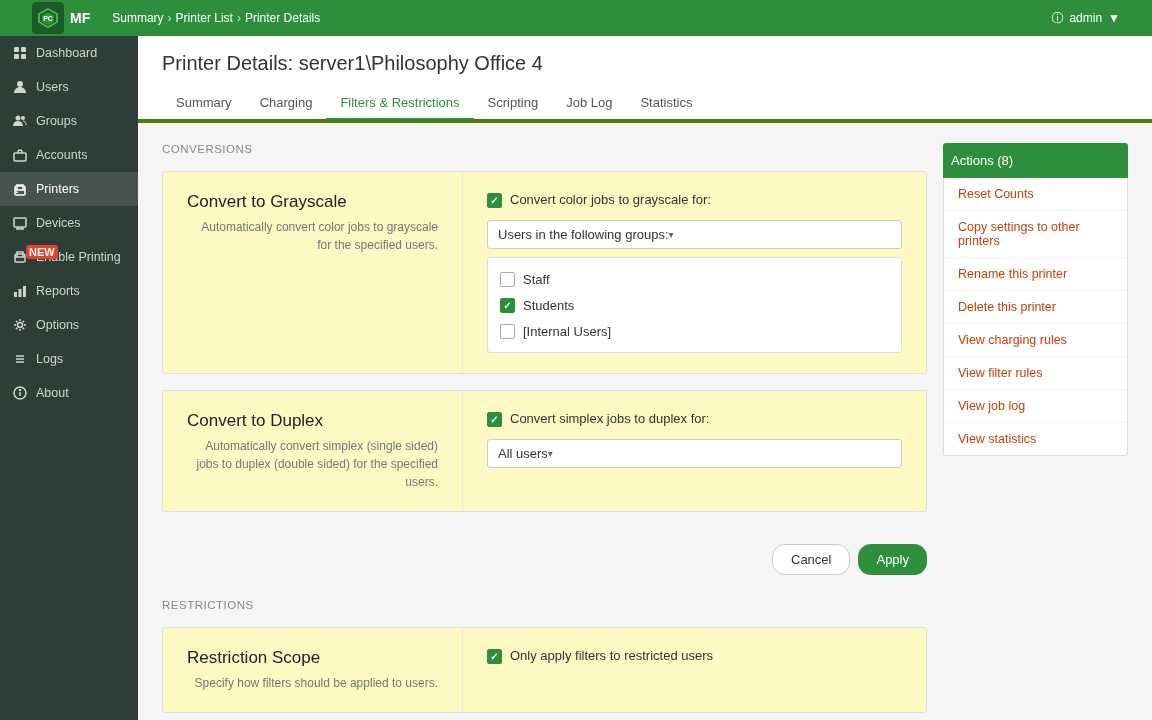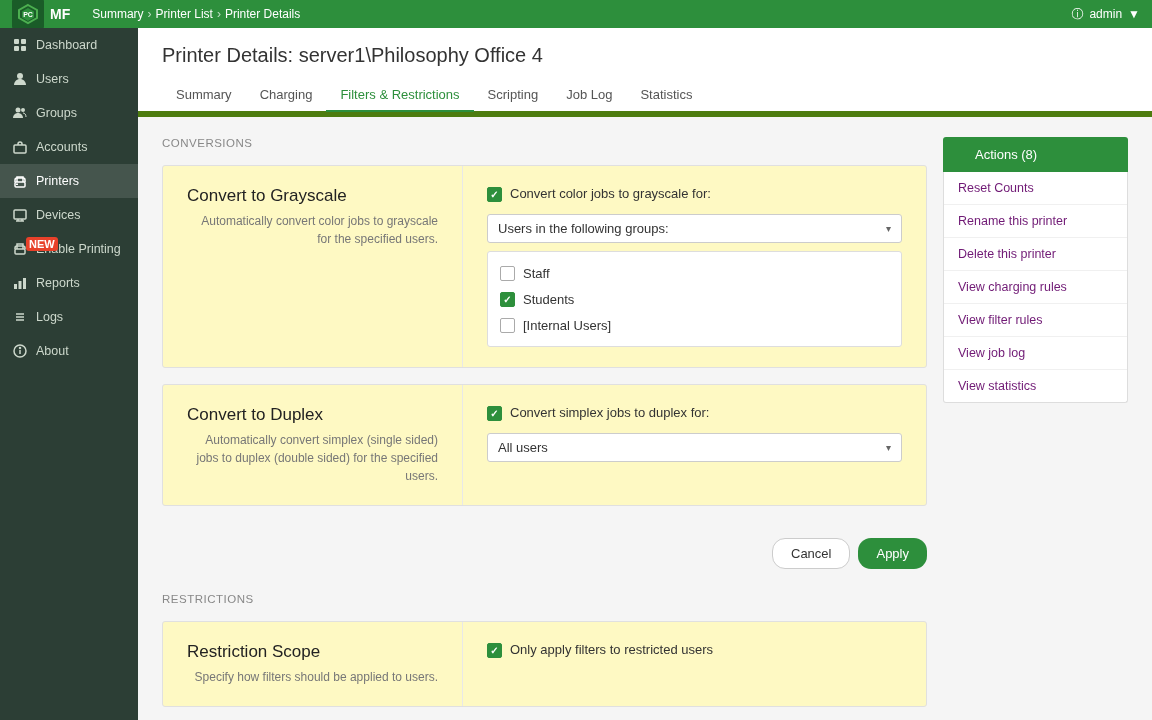--- a/index.html
+++ b/index.html
@@ -1,19 +1,19 @@
 <!DOCTYPE html>
 <html><head>
   <meta charset="utf-8">
   <style>
     * { box-sizing: border-box; margin: 0; padding: 0; }
     body { font-family: -apple-system, BlinkMacSystemFont, 'Segoe UI', sans-serif; font-size: 13px; background: #f5f5f5; display: flex; flex-direction: column; height: 720px; overflow: hidden; }
 
     
-    .topbar { background: #2d8f3c; height: 28px; display: flex; align-items: center; justify-content: space-between; padding: 0 12px; flex-shrink: 0; }
+    .topbar { background: #2d8f3c; height: 36px; display: flex; align-items: center; justify-content: space-between; padding: 0 32px; flex-shrink: 0; }
     .topbar-left { display: flex; align-items: center; gap: 6px; }
     .topbar-breadcrumb { display: flex; align-items: center; gap: 4px; }
     .breadcrumb-item { color: #fff; font-size: 12px; cursor: pointer; }
     .breadcrumb-sep { color: rgba(255,255,255,0.7); font-size: 12px; }
     .breadcrumb-current { color: #fff; font-size: 12px; font-weight: 500; }
     .topbar-right { display: flex; align-items: center; gap: 6px; color: #fff; font-size: 12px; cursor: pointer; }
     .logo-area { display: flex; align-items: center; gap: 6px; margin-right: 16px; }
     .logo-box { width: 32px; height: 32px; background: #1a5c28; border-radius: 4px; display: flex; align-items: center; justify-content: center; }
     .logo-text { color: #fff; font-size: 14px; font-weight: 700; line-height: 1; }
 
@@ -24,21 +24,21 @@
     .sidebar { width: 138px; background: #2c3e35; flex-shrink: 0; display: flex; flex-direction: column; overflow-y: auto; }
     .sidebar-item { display: flex; align-items: center; gap: 8px; padding: 9px 12px; color: #cdd8cc; cursor: pointer; font-size: 12.5px; position: relative; }
     .sidebar-item.active { background: rgba(255,255,255,0.12); color: #fff; }
     .sidebar-icon { width: 16px; height: 16px; display: flex; align-items: center; justify-content: center; flex-shrink: 0; }
     .badge-new { background: #e8412a; color: #fff; font-size: 11px; font-weight: 700; padding: 1px 3px; border-radius: 3px; position: absolute; top: 5px; left: 26px; }
 
     
     .main { flex: 1; overflow-y: auto; background: #f5f5f5; }
 
     
-    .page-header { background: #fff; padding: 16px 24px 0; border-bottom: 6px solid #4d7c0f; }
+    .page-header { background: #fff; padding: 16px 24px 0; border-bottom: 4px solid #4d7c0f; }
     .page-title { font-size: 20px; font-weight: 400; color: #333; margin-bottom: 12px; }
     .tabs { display: flex; gap: 0; }
     .tab { padding: 8px 14px; font-size: 13px; color: #555; cursor: pointer; border-bottom: 2px solid transparent; margin-bottom: -1px; }
     .tab.active { color: #2d8f3c; border-bottom-color: #2d8f3c; font-weight: 500; }
 
     
     .content-area { display: flex; gap: 16px; padding: 20px 24px; }
     .content-main { flex: 1; }
 
     
@@ -53,32 +53,32 @@
     .col-right { flex: 1; padding: 20px 24px; }
 
     
     .checkbox-row { display: flex; align-items: flex-start; gap: 8px; margin-bottom: 12px; }
     .cb { width: 15px; height: 15px; border: 1.5px solid #aaa; border-radius: 2px; background: #fff; flex-shrink: 0; margin-top: 1px; cursor: pointer; display: flex; align-items: center; justify-content: center; }
     .cb.checked { background: #2d8f3c; border-color: #2d8f3c; }
     .cb-check { color: #fff; font-size: 10px; font-weight: 700; }
     .cb-label { font-size: 13px; color: #333; }
 
     
-    .dropdown { display: flex; align-items: center; justify-content: space-between; border: 1px solid #ccc; border-radius: 3px; padding: 6px 10px; background: #fff; cursor: pointer; font-size: 13px; color: #333; min-width: 220px; margin-bottom: 8px; }
+    .dropdown { display: flex; align-items: center; justify-content: flex-start; border: 1px solid #ccc; border-radius: 3px; padding: 6px 10px; background: #fff; cursor: pointer; font-size: 13px; color: #333; min-width: 220px; margin-bottom: 8px; }
     .dropdown-arrow { font-size: 10px; color: #666; }
 
     
     .cb-list { border: 1px solid #ddd; border-radius: 3px; background: #fff; padding: 8px 12px; min-width: 380px; }
     .cb-list-item { display: flex; align-items: center; gap: 8px; padding: 5px 0; font-size: 13px; color: #333; }
 
     
     .actions-panel { width: 185px; flex-shrink: 0; }
-    .actions-header { background: #2d8f3c; color: #fff; padding: 10px 32px; font-size: 13px; font-weight: 500; border-radius: 3px 3px 0 0; }
+    .actions-header { background: #2d8f3c; color: #fff; padding: 10px 8px; font-size: 13px; font-weight: 500; border-radius: 3px 3px 0 0; }
     .actions-list { background: #fff; border: 1px solid #ddd; border-top: none; border-radius: 0 0 3px 3px; }
-    .action-item { padding: 9px 14px; font-size: 12.5px; color: #701a75; cursor: pointer; border-bottom: 1px solid #f0f0f0; }
+    .action-item { padding: 9px 14px; font-size: 12.5px; color: #c2410c; cursor: pointer; border-bottom: 1px solid #f0f0f0; }
     .action-item:last-child { border-bottom: none; }
 
     
     .btn-row { display: flex; justify-content: flex-end; gap: 8px; padding: 16px 0; }
     .btn { padding: 7px 18px; border-radius: 13px; border: none; cursor: pointer; font-size: 13px; font-weight: 500; }
     .btn-cancel { background: #fff; border: 1px solid #ccc; color: #333; }
     .btn-apply { background: #2d8f3c; color: #fff; }
 
     
     .restrictions-label { font-size: 11.5px; color: #888; text-transform: uppercase; letter-spacing: 0.5px; margin: 8px 0 16px; }
@@ -193,20 +193,29 @@
             <rect x="1" y="8" width="3" height="5"></rect>
             <rect x="5.5" y="5" width="3" height="8"></rect>
             <rect x="10" y="2" width="3" height="11"></rect>
           </svg>
       </div>
       <span>Reports</span>
     </div>
     <div class="sidebar-item">
       <div class="sidebar-icon">
         <svg width="14" height="14" viewBox="0 0 14 14" fill="none" stroke="currentColor" stroke-width="1.5">
+            <circle cx="7" cy="7" r="2.5"></circle>
+            <path d="M7 1v2M7 11v2M1 7h2M11 7h2M2.9 2.9l1.4 1.4M9.7 9.7l1.4 1.4M2.9 11.1l1.4-1.4M9.7 4.3l1.4-1.4"></path>
+          </svg>
+      </div>
+      <span>Options</span>
+    </div>
+    <div class="sidebar-item">
+      <div class="sidebar-icon">
+        <svg width="14" height="14" viewBox="0 0 14 14" fill="none" stroke="currentColor" stroke-width="1.5">
             <line x1="3" y1="4" x2="11" y2="4"></line>
             <line x1="3" y1="7" x2="11" y2="7"></line>
             <line x1="3" y1="10" x2="11" y2="10"></line>
           </svg>
       </div>
       <span>Logs</span>
     </div>
     <div class="sidebar-item">
       <div class="sidebar-icon">
         <svg width="14" height="14" viewBox="0 0 14 14" fill="none" stroke="currentColor" stroke-width="1.5">
@@ -320,20 +329,21 @@
             </div>
           </div>
         </div>
 
       </div>
 
       <div class="actions-panel">
         <div class="actions-header">Actions (8)</div>
         <div class="actions-list">
           <div class="action-item">Reset Counts</div>
+          <div class="action-item">Copy settings to other printers</div>
           <div class="action-item">Rename this printer</div>
           <div class="action-item">Delete this printer</div>
           <div class="action-item">View charging rules</div>
           <div class="action-item">View filter rules</div>
           <div class="action-item">View job log</div>
           <div class="action-item">View statistics</div>
         </div>
       </div>
 
     </div>

